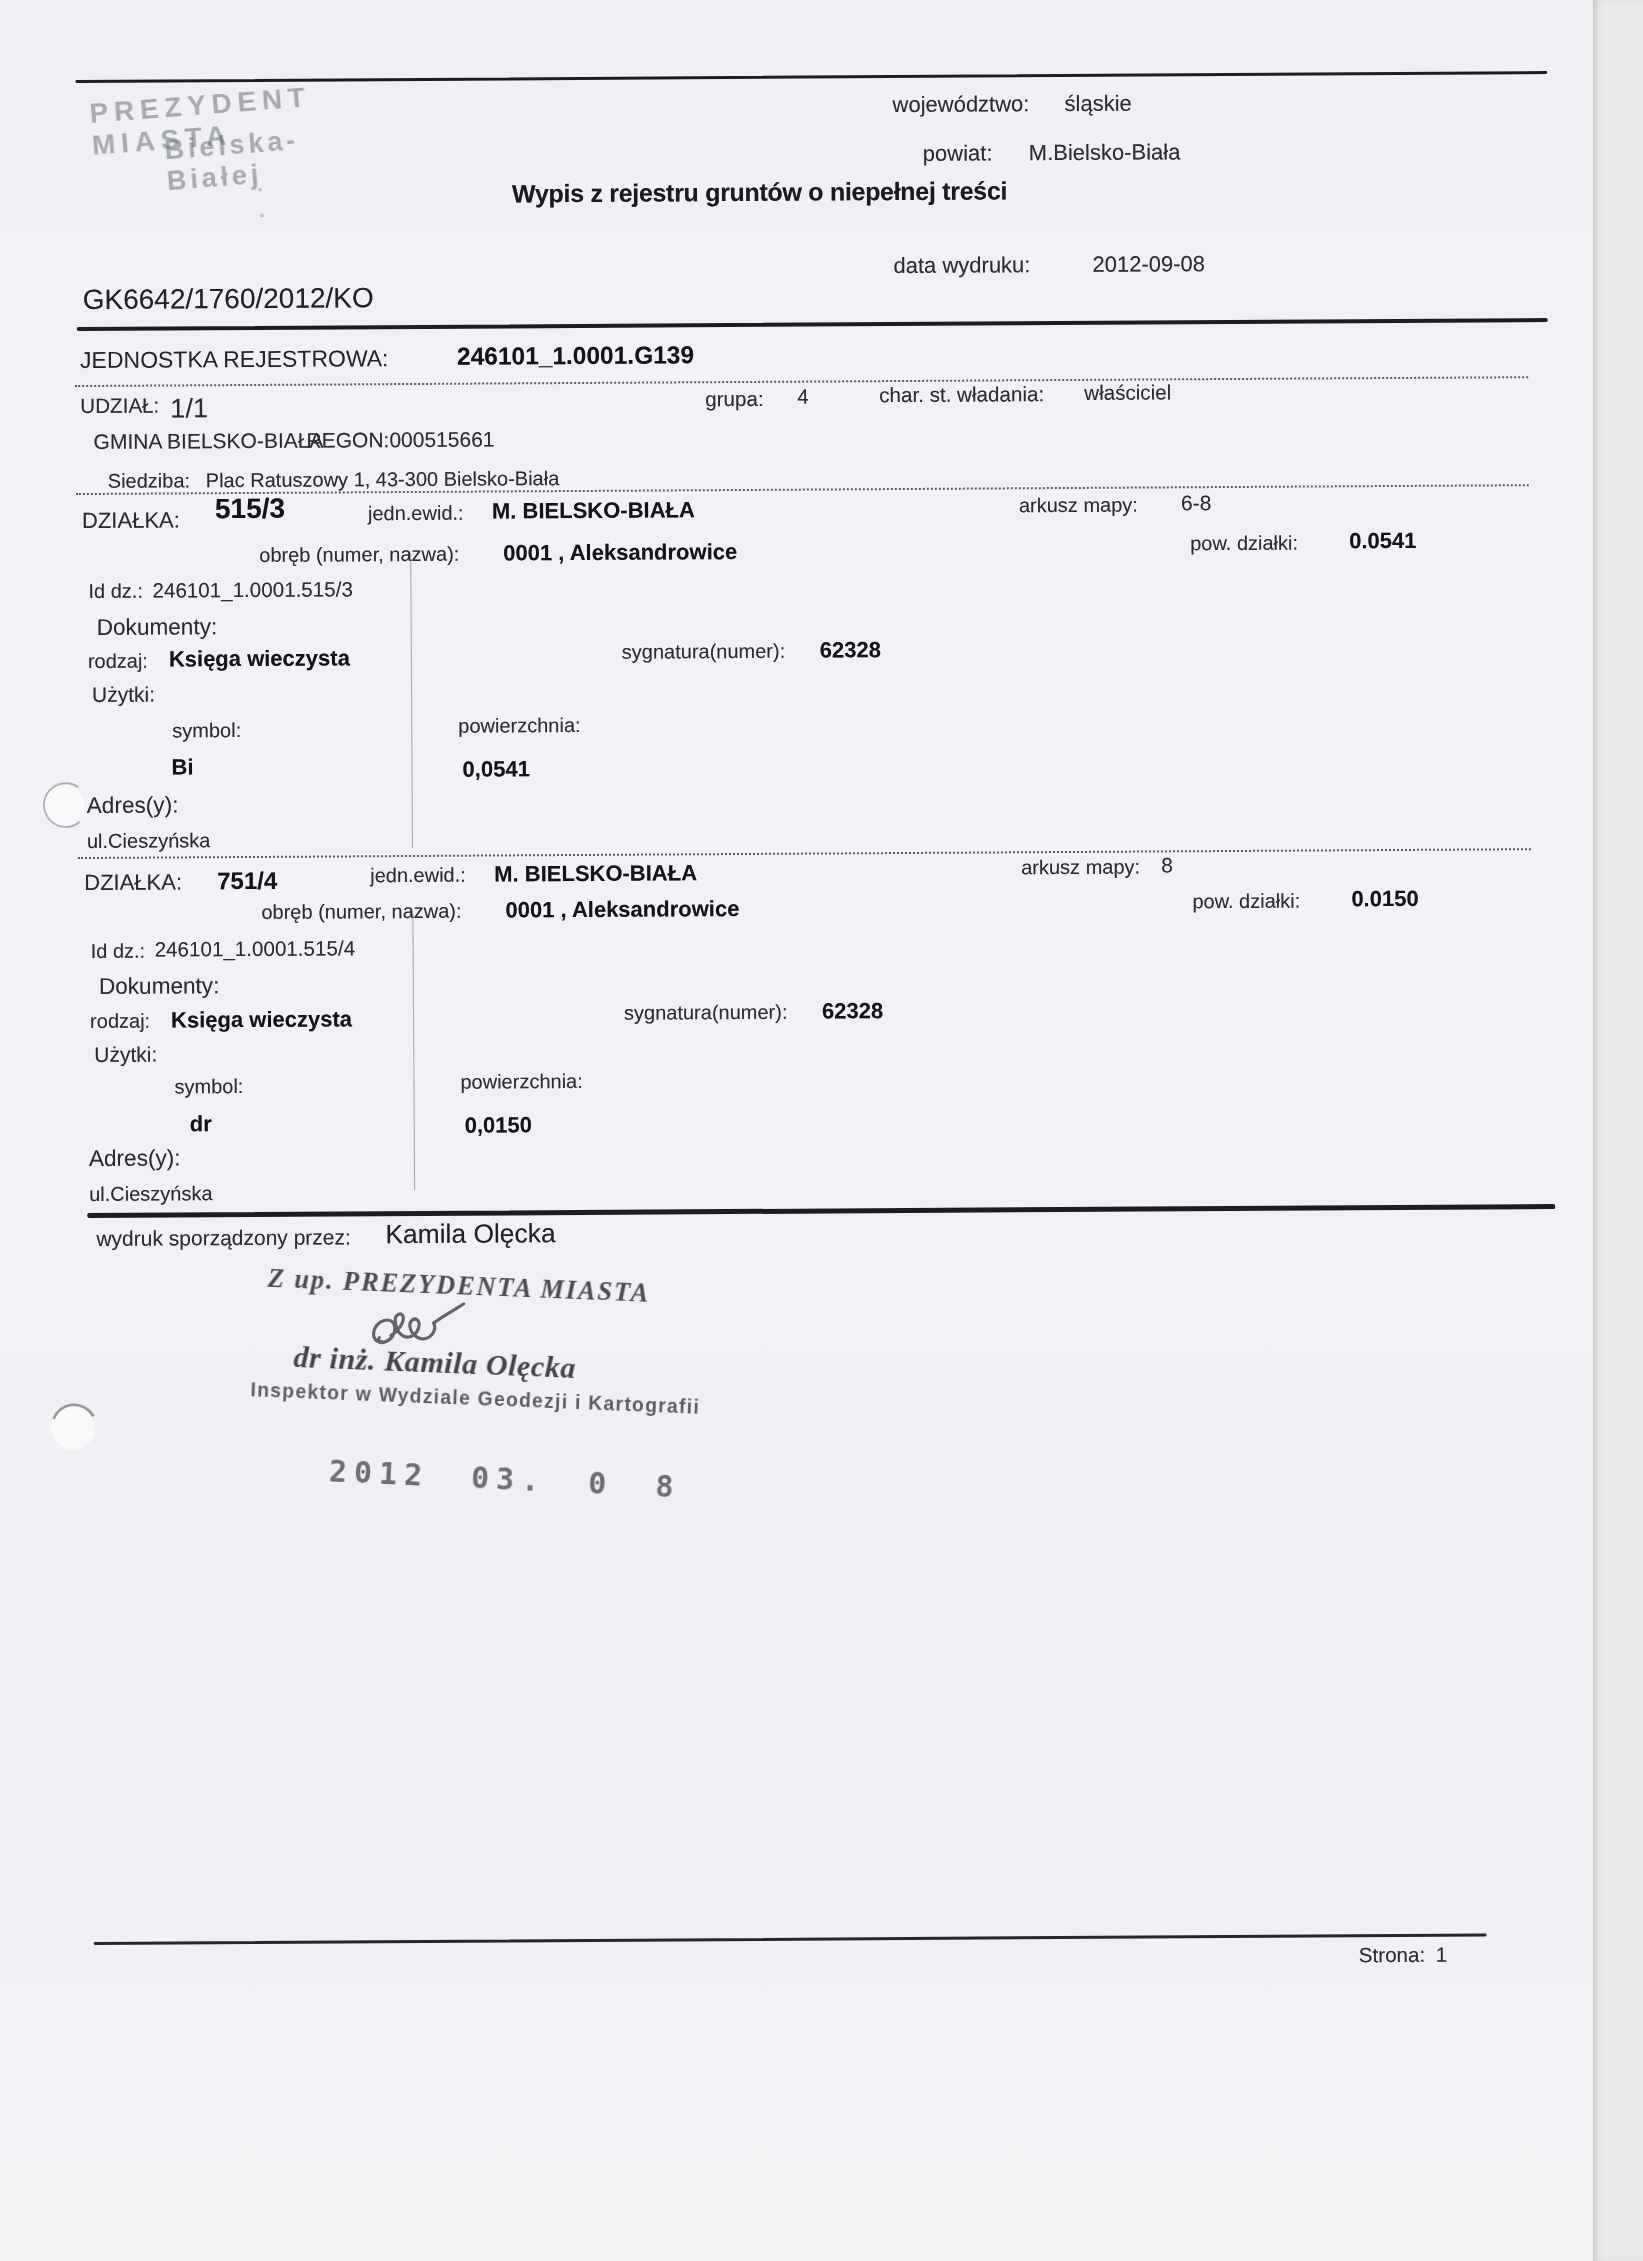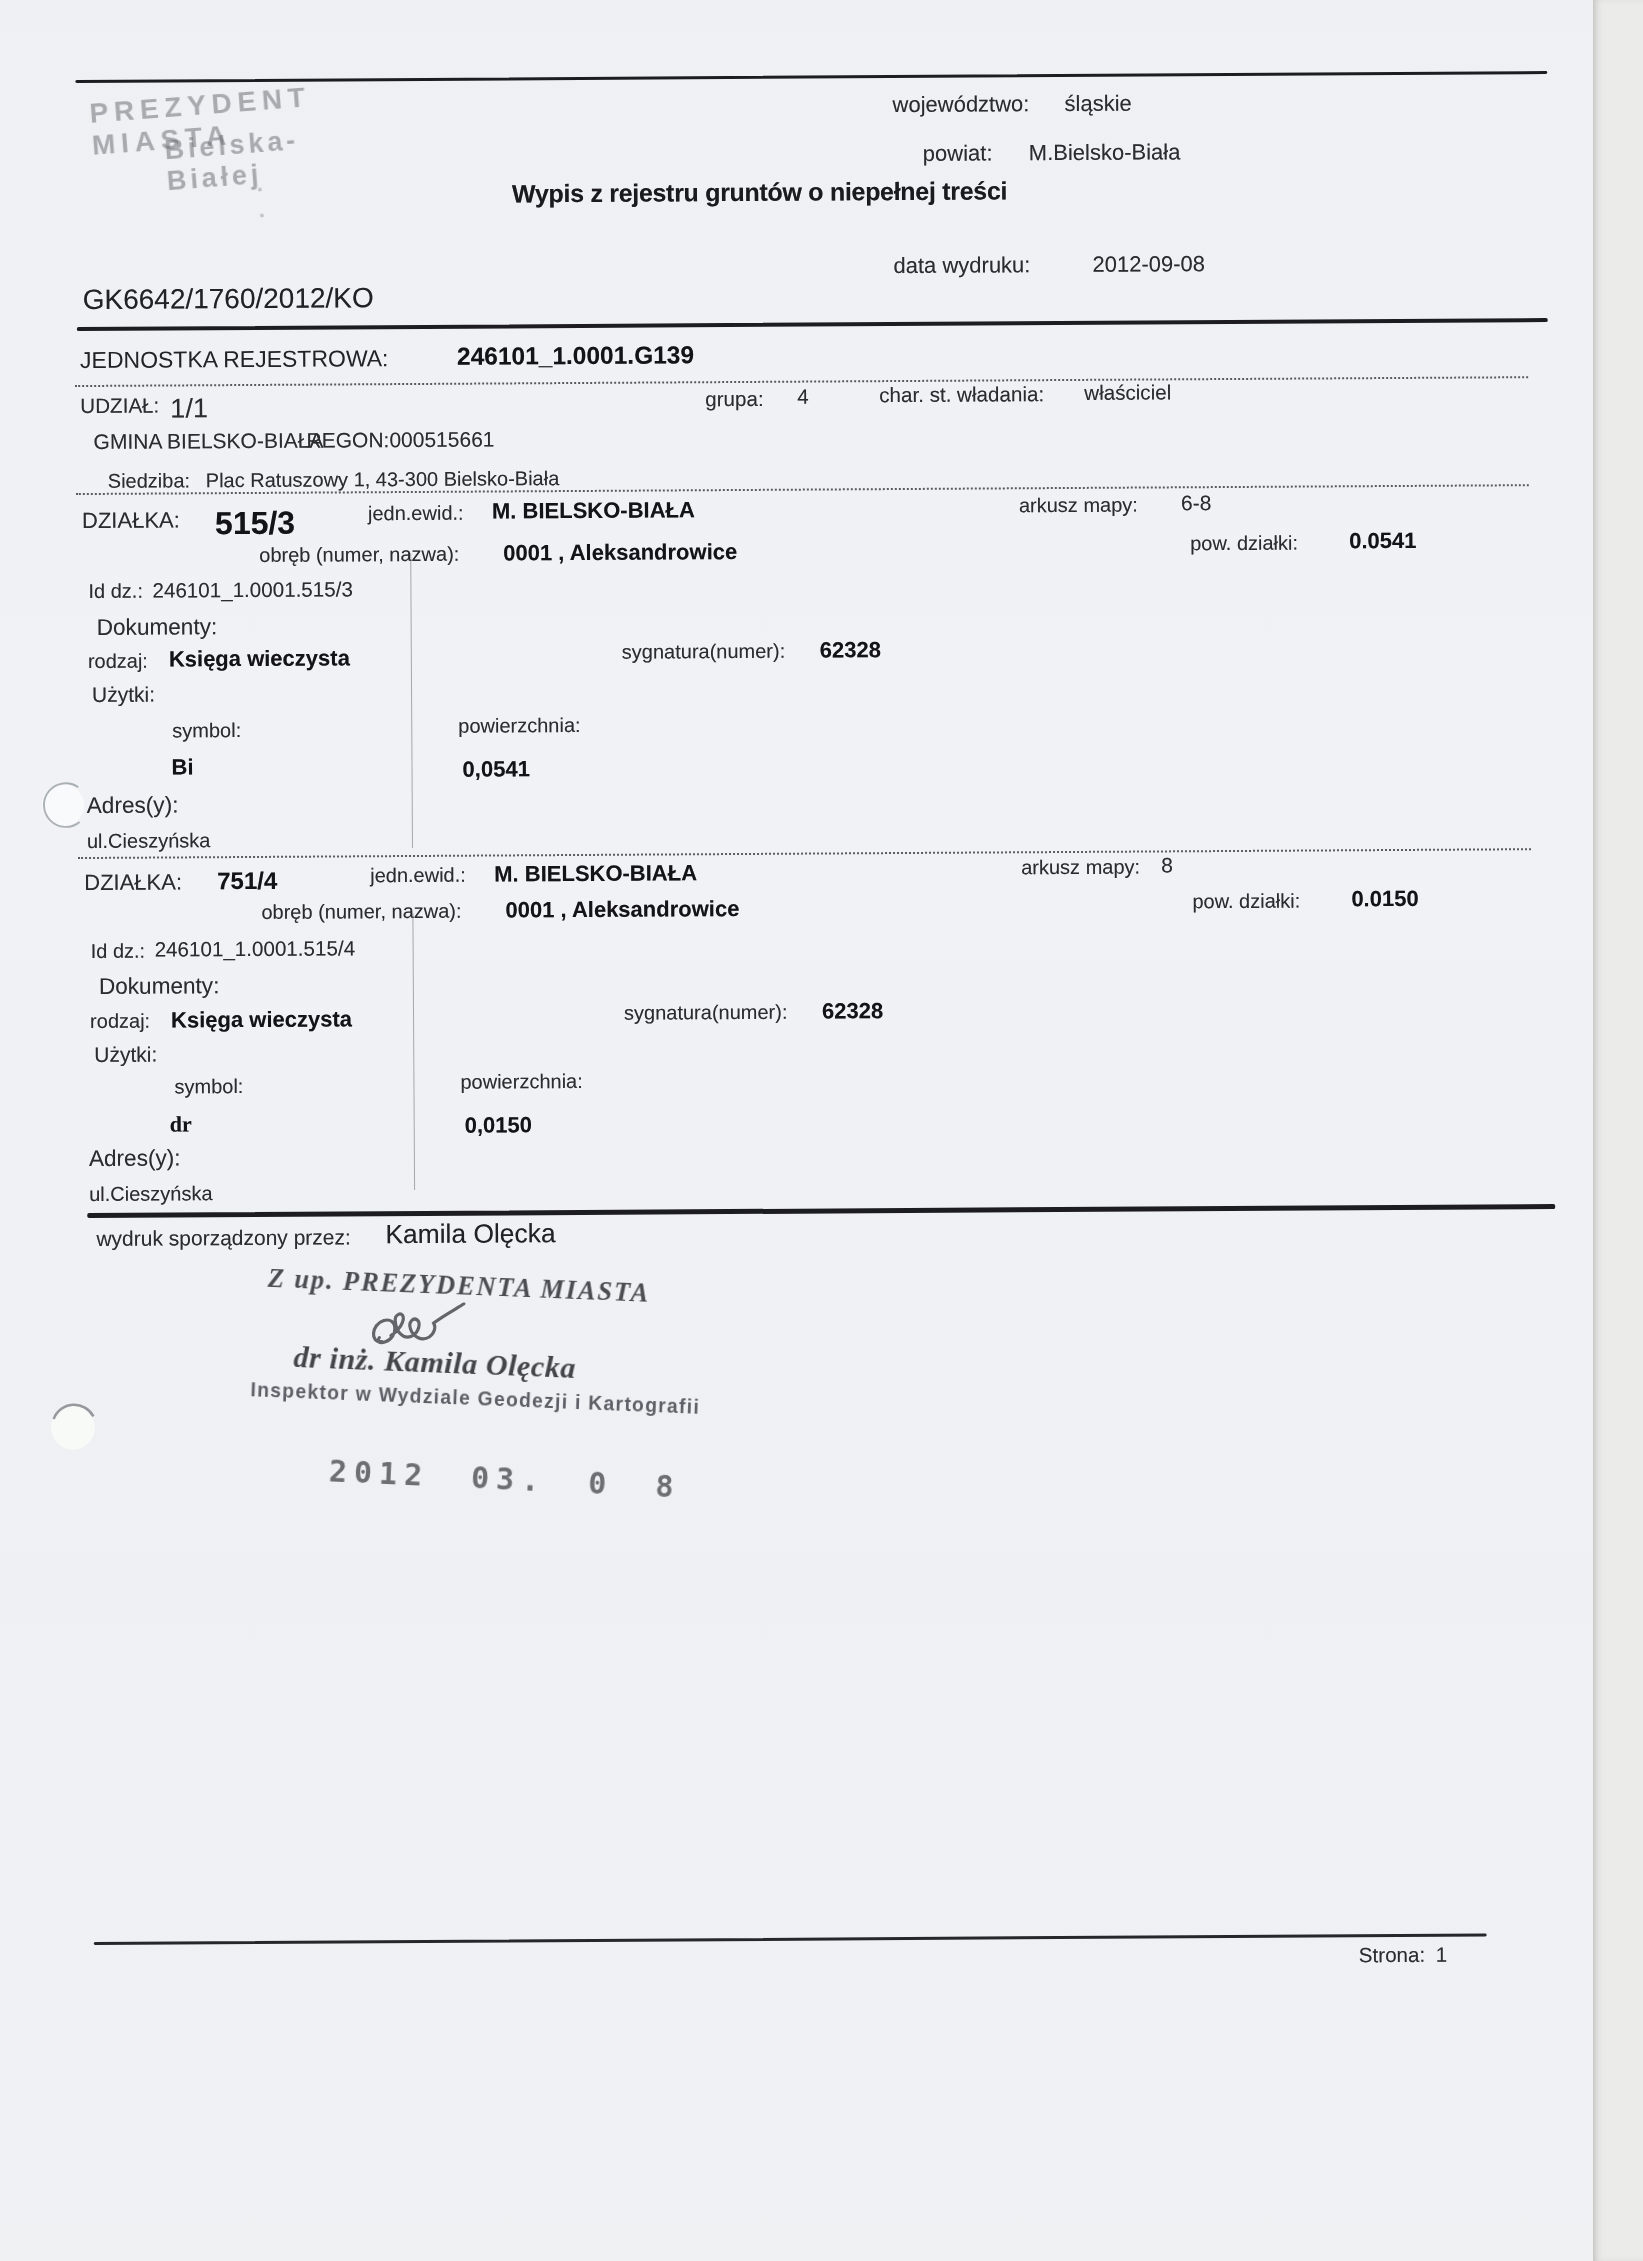--- a/index.html
+++ b/index.html
@@ -76,21 +76,21 @@
     <span class="abs lab" style="left:796px;top:389px;font-size:20.6px;">4</span>
     <span class="abs lab" style="left:878px;top:388px;font-size:20.6px;">char. st. władania:</span>
     <span class="abs lab" style="left:1083px;top:387px;font-size:20.6px;">właściciel</span>
     <span class="abs lab" style="left:92px;top:430px;font-size:21px;">GMINA BIELSKO-BIAŁA</span>
     <span class="abs lab" style="left:305px;top:430px;font-size:21px;">REGON:000515661</span>
     <span class="abs lab" style="left:92px;top:470px;margin-left:14px;">Siedziba:</span>
     <span class="abs lab" style="left:204px;top:470px;">Plac Ratuszowy 1,  43-300  Bielsko-Biała</span>
     <div class="dot" style="left:74px;top:493px;width:1453px;"></div>
 
     <span class="abs lab" style="left:80px;top:508px;font-size:22px;">DZIAŁKA:</span>
-    <span class="abs val" style="left:213px;top:506px;font-size:32px;">515/3</span>
+    <span class="abs val" style="left:213px;top:494px;font-size:28px;">515/3</span>
     <span class="abs lab" style="left:366px;top:504px;">jedn.ewid.:</span>
     <span class="abs val big" style="left:490px;top:501px;">M. BIELSKO-BIAŁA</span>
     <span class="abs lab" style="left:1017px;top:500px;">arkusz mapy:</span>
     <span class="abs lab" style="left:1157px;top:498px;font-size:21px;margin-left:22px;">6-8</span>
     <span class="abs lab" style="left:257px;top:545px;">obręb (numer, nazwa):</span>
     <span class="abs val big" style="left:501px;top:543px;">0001 ,  Aleksandrowice</span>
     <span class="abs lab" style="left:1188px;top:539px;">pow. działki:</span>
     <span class="abs val big" style="left:1347px;top:536px;">0.0541</span>
     <span class="abs lab" style="left:86px;top:580px;">Id dz.:</span>
     <span class="abs lab" style="left:150px;top:579px;font-size:20.6px;">246101_1.0001.515/3</span>
@@ -123,21 +123,21 @@
     <span class="abs lab" style="left:150px;top:938px;font-size:20.6px;">246101_1.0001.515/4</span>
     <span class="abs lab" style="left:94px;top:974px;font-size:22.6px;">Dokumenty:</span>
     <span class="abs lab" style="left:85px;top:1010px;">rodzaj:</span>
     <span class="abs val big" style="left:166px;top:1008px;">Księga wieczysta</span>
     <span class="abs lab" style="left:619px;top:1005px;">sygnatura(numer):</span>
     <span class="abs val big" style="left:817px;top:1003px;">62328</span>
     <span class="abs lab" style="left:89px;top:1043px;font-size:21px;">Użytki:</span>
     <div class="vline" style="left:408px;top:915px;height:277px;"></div>
     <span class="abs lab" style="left:169px;top:1076px;">symbol:</span>
     <span class="abs lab" style="left:455px;top:1073px;">powierzchnia:</span>
-    <span class="abs val big" style="left:164px;top:1112px;font-family:Liberation Serif, serif;">dr</span>
+    <span class="abs val big" style="left:184px;top:1112px;">dr</span>
     <span class="abs val big" style="left:459px;top:1115px;">0,0150</span>
     <span class="abs lab" style="left:83px;top:1146px;font-size:22.6px;">Adres(y):</span>
     <span class="abs lab" style="left:83px;top:1183px;">ul.Cieszyńska</span>
 
     <div class="hline" style="left:81px;top:1213px;width:1468px;height:4.5px;"></div>
     <span class="abs lab" style="left:90px;top:1227px;font-size:21px;">wydruk sporządzony przez:</span>
     <span class="abs" style="left:379px;top:1221px;font-size:26.4px;color:#222226;text-shadow:0 0 0.6px rgba(40,40,45,.4);">Kamila Olęcka</span>
 
     <div class="ink-stamp">
       <span class="auth">Z up. PREZYDENTA MIASTA</span>

